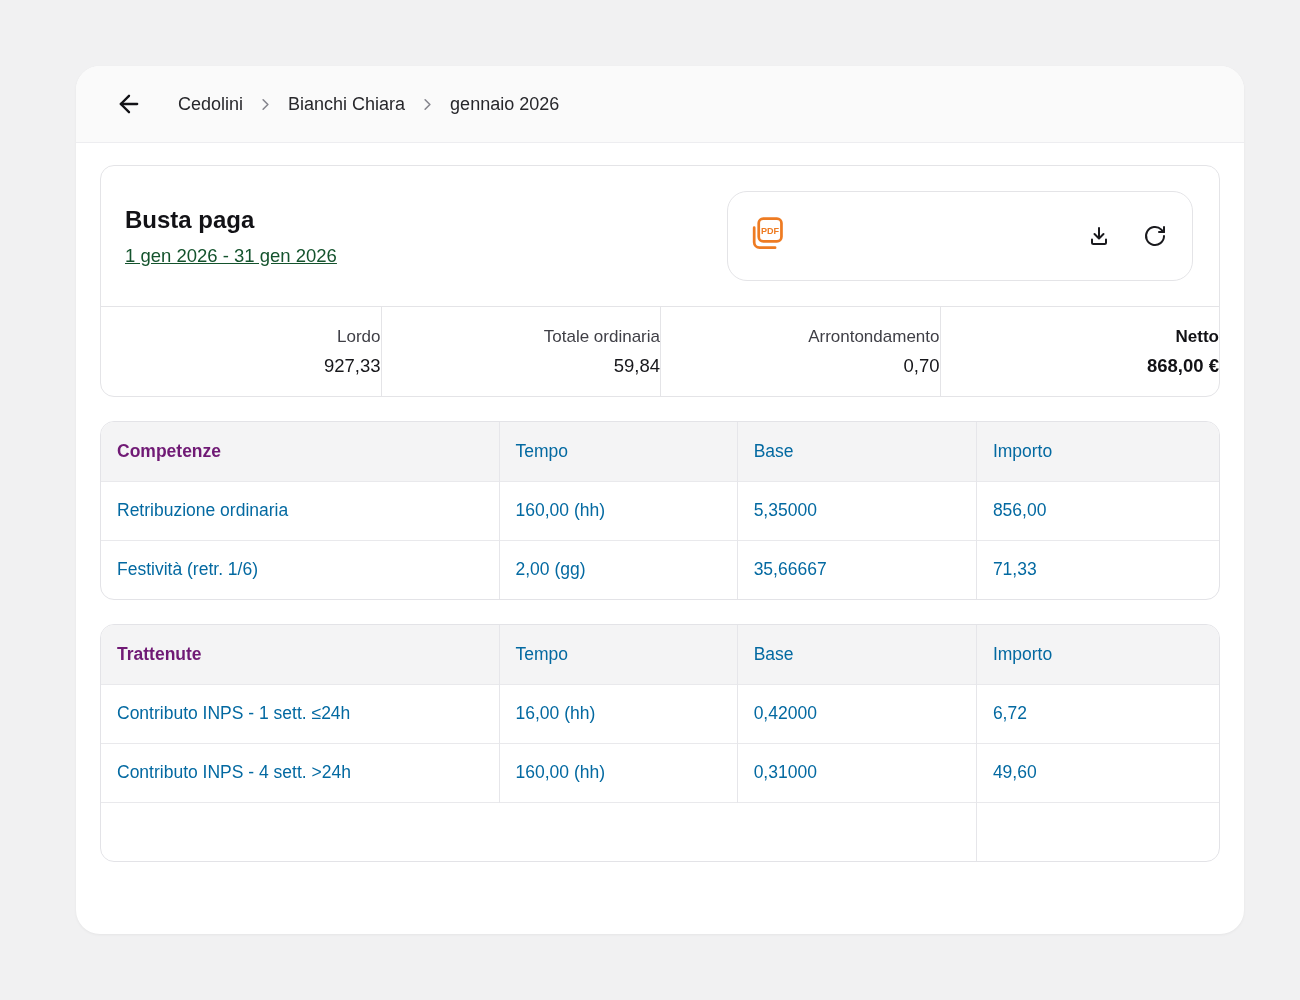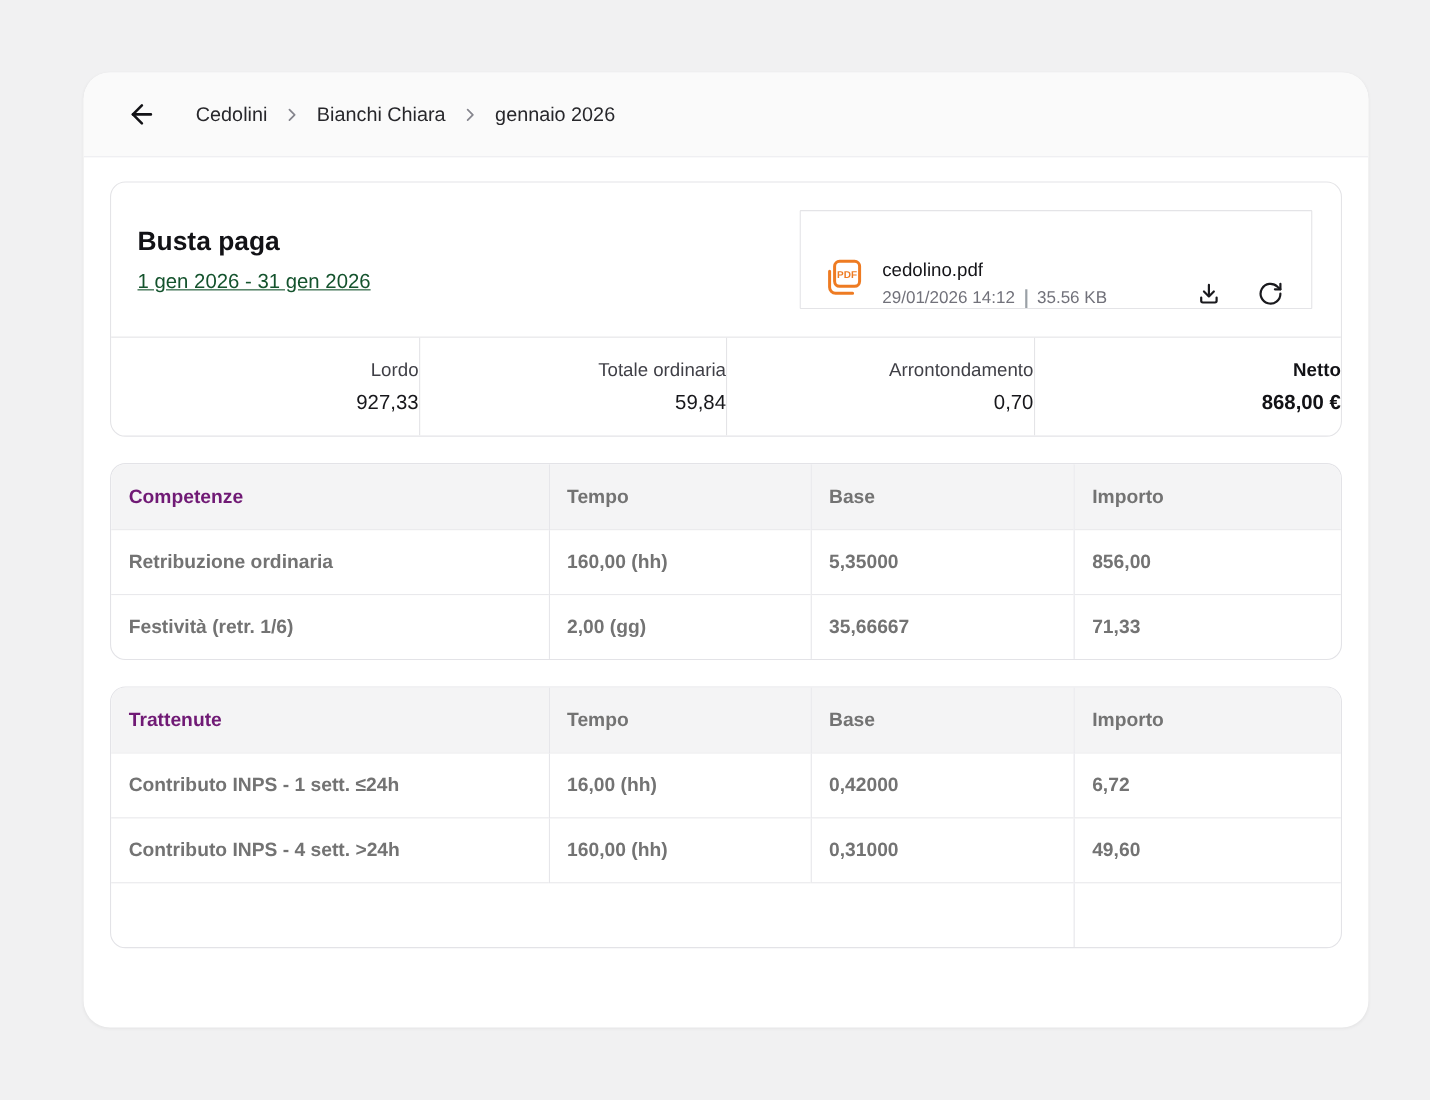--- a/index.html
+++ b/index.html
@@ -54,25 +54,25 @@
     display: flex;
     align-items: center;
     justify-content: space-between;
     padding: 0 26px 0 24px;
   }
   .page-title { font-size: 24px; font-weight: 700; color: #121216; margin-bottom: 11px; }
   .period { font-size: 18.5px; color: #14532d; text-decoration: underline; }
   
   .file-card {
     border: 1px solid #e4e4e7;
-    border-radius: 1px;
+    border-radius: 20px;
     height: 90px;
     width: 466px;
     display: flex;
-    align-items: flex-end;
+    align-items: center;
     padding: 0 24px 0 18px;
   }
   .pdf-icon { flex: 0 0 auto; margin-right: 16px; }
   .file-info { display: flex; flex-direction: column; gap: 6px; }
   .file-name { font-size: 17px; font-weight: 500; color: #141418; }
   .file-meta { display: flex; align-items: center; font-size: 15.5px; color: #71717a; }
   .meta-divider {
     display: inline-block;
     width: 2px; height: 17px;
     background: #9aa0a6;
@@ -108,22 +108,22 @@
     border-radius: 14px;
     overflow: hidden;
   }
   table { width: 100%; border-collapse: collapse; table-layout: fixed; }
   th, td {
     height: 59px;
     padding: 0 16px;
     text-align: left;
     vertical-align: middle;
     font-size: 17.5px;
-    color: #737373;
-    font-weight: 700;
+    color: #0369a1;
+    font-weight: 400;
     white-space: nowrap;
     overflow: hidden;
   }
   thead tr { background: #f4f4f5; }
   th.tbl-title { font-weight: 700; color: #701a75; }
   th + th, td.sep { border-left: 1px solid #e6e6ea; }
   tbody tr { border-top: 1px solid #e9e9ec; }
 </style>
 </head>
 <body>
@@ -165,28 +165,20 @@
           <div class="period">1 gen 2026 - 31 gen 2026</div>
         </div>
         <div class="file-card">
           <span class="pdf-icon">
             <svg width="40" height="44" viewBox="0 0 44 46" fill="none">
               <path d="M9 16v16a6 6 0 0 0 6 6h17" stroke="#ee7b22" stroke-width="3" stroke-linecap="round" fill="none"></path>
               <rect x="14" y="6" width="25" height="25" rx="5" stroke="#ee7b22" stroke-width="3" fill="none"></rect>
               <text x="26.5" y="22.5" text-anchor="middle" font-family="sans-serif" font-size="10" font-weight="bold" fill="#ee7b22">PDF</text>
             </svg>
           </span>
-          <div class="file-info">
-            <span class="file-name">cedolino.pdf</span>
-            <span class="file-meta">
-              <span>29/01/2026 14:12</span>
-              <span class="meta-divider"></span>
-              <span>35.56 KB</span>
-            </span>
-          </div>
           <div class="file-actions">
             <button class="icon-btn">
               <span style="display:flex">
                 <svg width="24" height="24" viewBox="0 0 24 24" fill="none" stroke="#1a1a1e" stroke-width="2" stroke-linecap="round" stroke-linejoin="round">
                     <path d="M12 4v10"></path>
                     <path d="m7.5 10 4.5 4.5L16.5 10"></path>
                     <path d="M5 15.5v3A1.5 1.5 0 0 0 6.5 20h11a1.5 1.5 0 0 0 1.5-1.5v-3"></path>
                   </svg>
               </span>
             </button>

